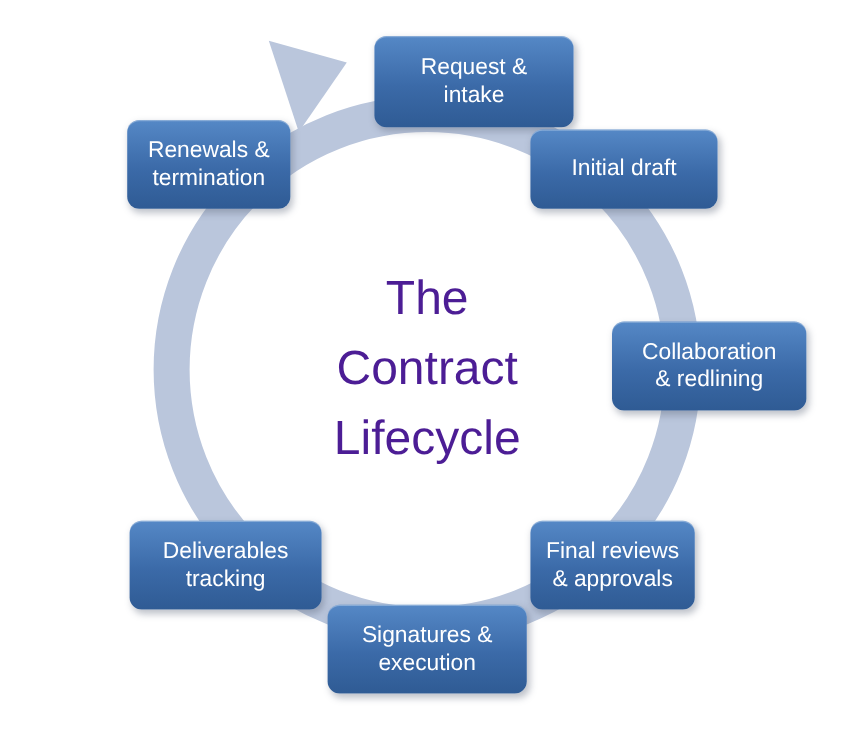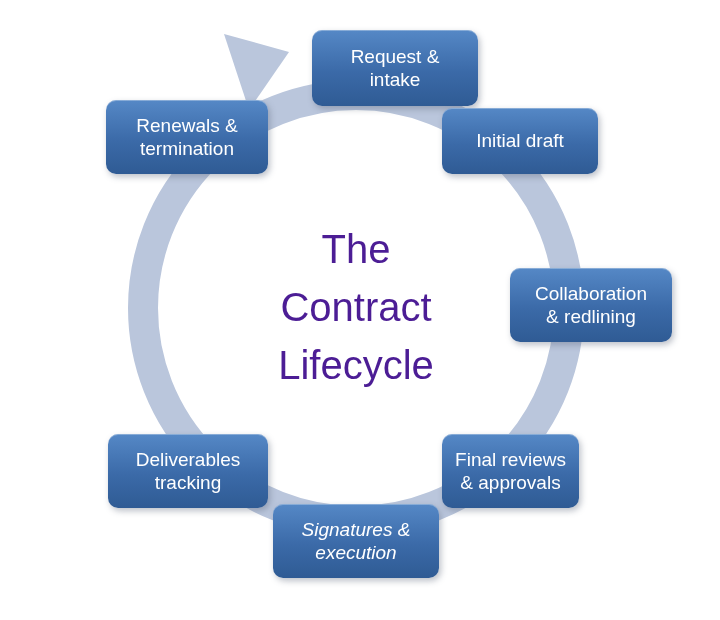--- a/index.html
+++ b/index.html
@@ -32,24 +32,24 @@
     white-space: pre-line;
     border-radius: 10px;
     background: linear-gradient(180deg, #5588c6 0%, #3b6aa8 55%, #2f5b94 100%);
     box-shadow: 2px 3px 6px rgba(90, 100, 120, 0.40),
                 inset 0 1px 0 rgba(255, 255, 255, 0.30);
   }
   #n-request  { left: 272px; top: 30px;  width: 166px; height: 76px; margin-left: 40px; }
   #n-initial  { left: 442px; top: 108px; width: 156px; height: 66px; }
   #n-collab   { left: 510px; top: 268px; width: 162px; height: 74px; }
   #n-final    { left: 442px; top: 434px; width: 137px; height: 74px; }
-  #n-sign     { left: 273px; top: 504px; width: 166px; height: 74px; font-style: italic; }
+  #n-sign     { left: 273px; top: 504px; width: 166px; height: 74px; }
   #n-deliv    { left: 108px; top: 434px; width: 160px; height: 74px; }
   #n-arch     { left: 38px;  top: 267px; width: 160px; height: 74px; }
-  #n-renew    { left: 106px; top: 100px; width: 162px; height: 74px; }
+  #n-renew    { left: 106px; top: 100px; width: 136px; height: 74px; }
 
   .center-title {
     position: absolute;
     left: 156px;
     top: 220px;
     width: 400px;
     text-align: center;
     color: #4c1d95;
     font-size: 40px;
     line-height: 58px;

